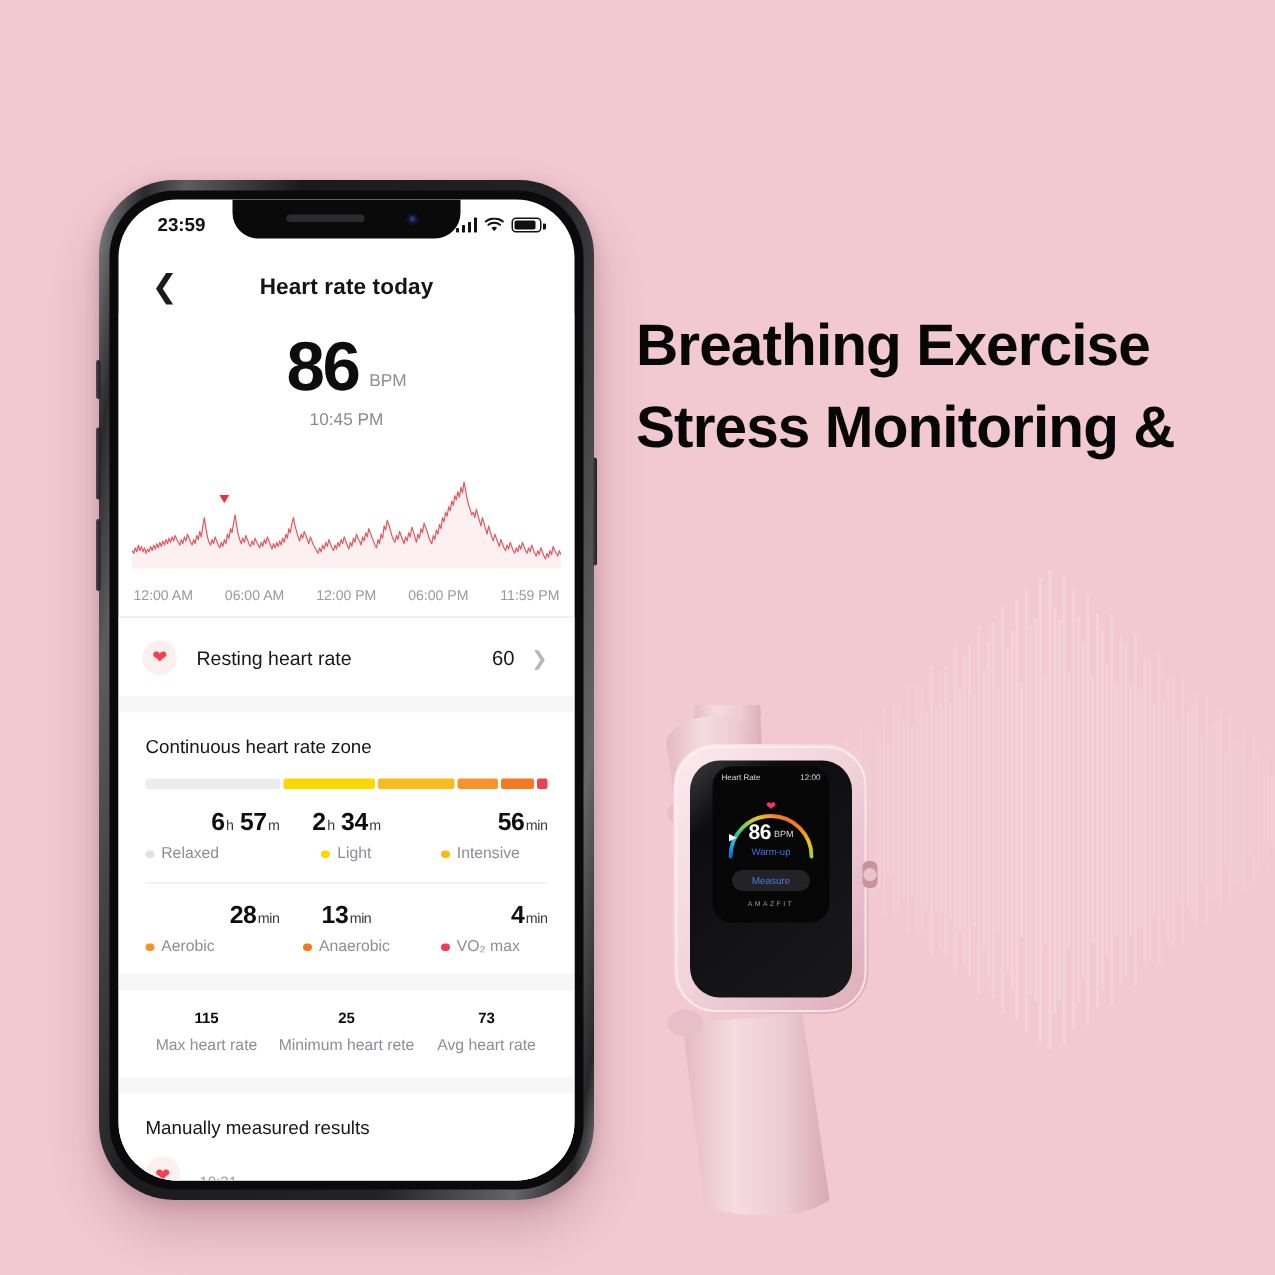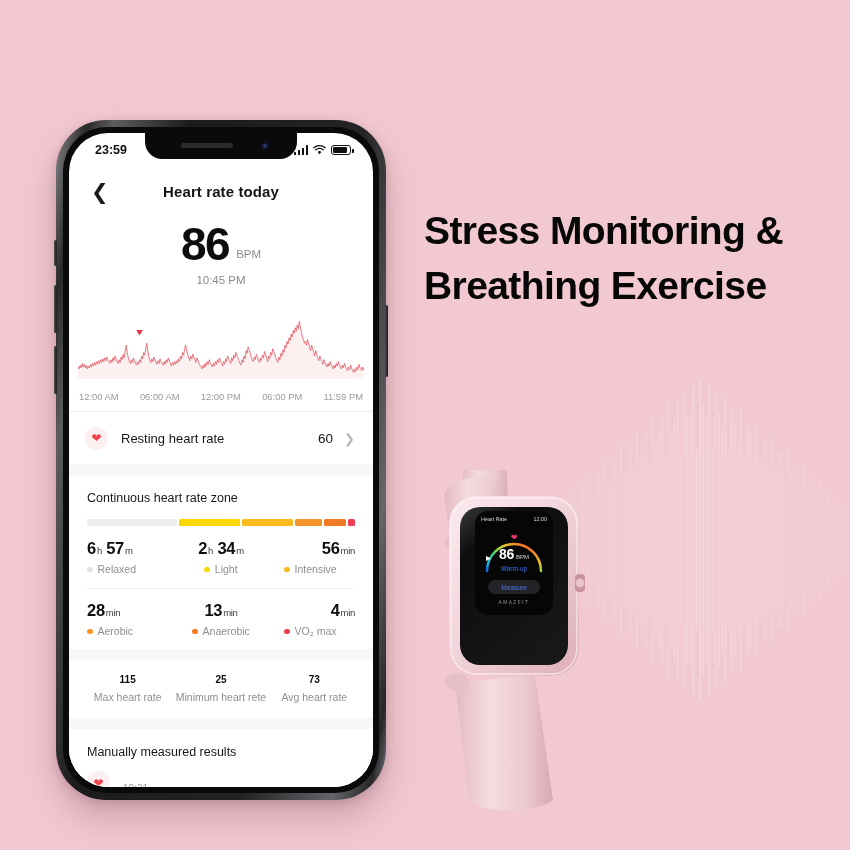--- a/index.html
+++ b/index.html
@@ -23,21 +23,21 @@
     font-size:39px;
     font-weight:700;
     line-height:1.42;
     letter-spacing:-0.6px;
   }
   .headline .ln { display:block; white-space:nowrap; }
 
   
   .phone {
     position:absolute;
-    left:56px; top:120px;
+    left:66px; top:120px;
     width:330px; height:680px;
     z-index:5;
   }
   .phone-frame {
     position:absolute; inset:0;
     border-radius:50px;
     background:linear-gradient(100deg,#8d8d90 0%,#2a2a2c 7%,#5d5d60 13%,#1b1b1d 30%,#232325 68%,#65656a 88%,#27272a 96%,#85858a 100%);
     box-shadow:0 18px 34px rgba(120,70,85,.30), 0 3px 10px rgba(120,70,85,.22);
   }
   .phone-inner {
@@ -146,21 +146,21 @@
   .chev { margin-left:11px; font-size:13px; color:#b8b8bc; font-weight:300; }
 
   .section { background:#fff; padding:16px 18px 12px 18px; }
   .section-title { font-size:12.5px; color:#17171a; font-weight:400; }
 
   .zonebar { display:flex; height:7px; margin:14px 0 13px 0; gap:2px; }
   .zonebar span { display:block; border-radius:1.5px; height:100%; }
 
   .zone-grid { display:flex; }
   .zone-cell { flex:1; text-align:center; }
-  .zone-cell.first { text-align:left; }
+  .zone-cell.first { text-align:right; }
   .zone-cell.last { text-align:right; }
   .z-val { font-size:16.5px; font-weight:700; color:#0e0e10; letter-spacing:-.3px; }
   .z-val .u { font-size:9.5px; font-weight:400; color:#3a3a3c; margin-left:1px; }
   .z-tag { margin-top:5px; font-size:10.5px; color:#8e8e93; display:flex; align-items:center; gap:5px; justify-content:center; }
   .zone-cell.first .z-tag { justify-content:flex-start; }
   .zone-cell.last .z-tag { justify-content:center; }
   .dot { width:5.5px; height:5.5px; border-radius:50%; display:inline-block; flex:none; }
 
   .hr-line { height:1px; background:#f0f0f0; margin:13px 0 12px 0; }
 
@@ -294,22 +294,22 @@
     <rect x="841.1" y="504.9" width="2.1" height="70.1" rx="1" fill="#f7dde2" opacity="0.147"></rect>
     <rect x="844.2" y="498.4" width="2.1" height="83.2" rx="1" fill="#f7dde2" opacity="0.139"></rect>
     <rect x="847.4" y="516.4" width="2.1" height="47.3" rx="1" fill="#f7dde2" opacity="0.132"></rect>
     <rect x="850.5" y="504.9" width="2.1" height="70.2" rx="1" fill="#f7dde2" opacity="0.124"></rect>
     <rect x="853.7" y="510.7" width="2.1" height="58.7" rx="1" fill="#f7dde2" opacity="0.116"></rect>
     <rect x="856.8" y="516.4" width="2.1" height="47.2" rx="1" fill="#f7dde2" opacity="0.108"></rect>
     <rect x="860.0" y="511.5" width="2.1" height="56.9" rx="1" fill="#f7dde2" opacity="0.100"></rect>
   </svg>
 
 <div class="headline">
+  <span class="ln">Breathing Exercise</span>
   <span class="ln">Stress Monitoring &amp;</span>
-  <span class="ln">Breathing Exercise</span>
 </div>
 
 <div class="watch">
   <svg width="200" height="340" viewBox="0 0 200 340">
     <defs>
       <linearGradient id="strapG" x1="0" y1="0" x2="1" y2="0">
         <stop offset="0" stop-color="#e4b9c1"></stop>
           <stop offset=".35" stop-color="#f5dce0"></stop>
         <stop offset=".7" stop-color="#eccbd2"></stop>
           <stop offset="1" stop-color="#d9a9b3"></stop>

